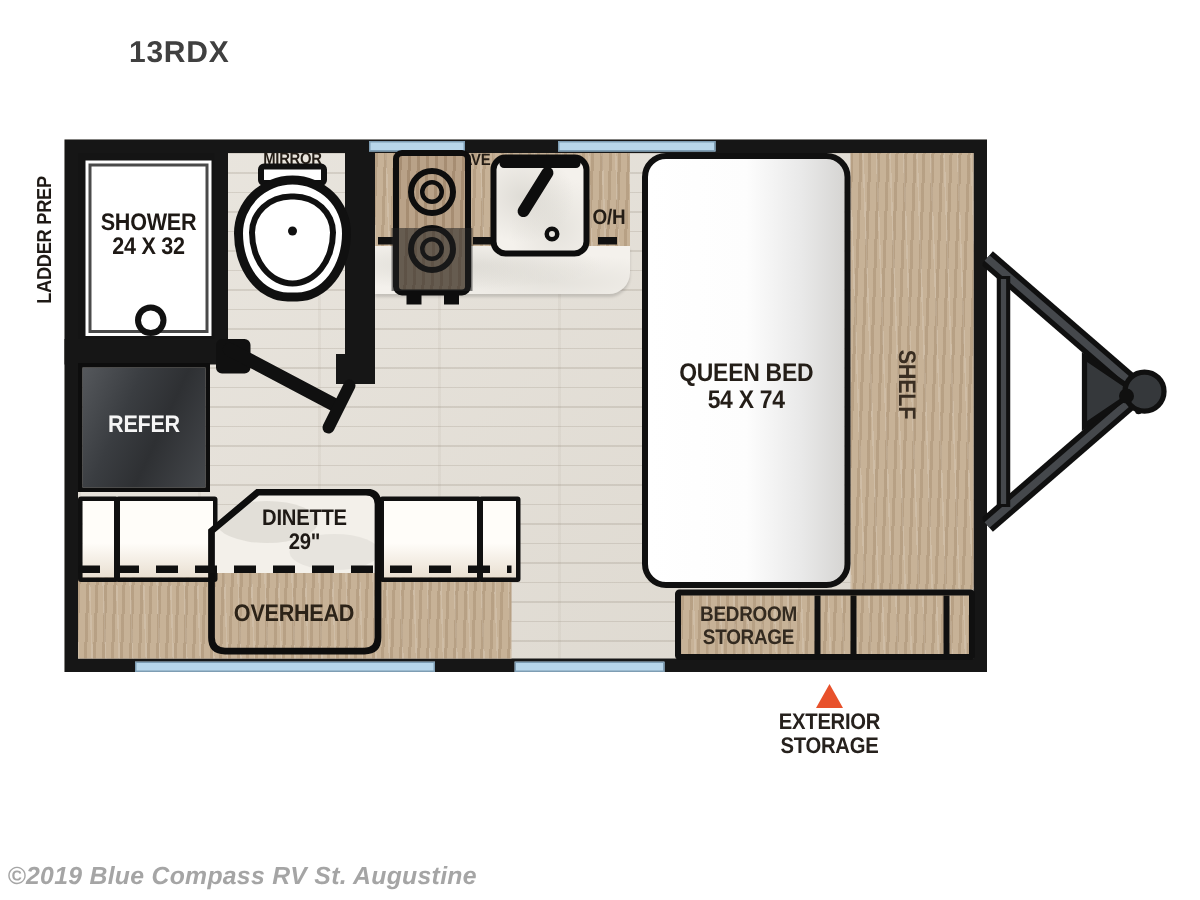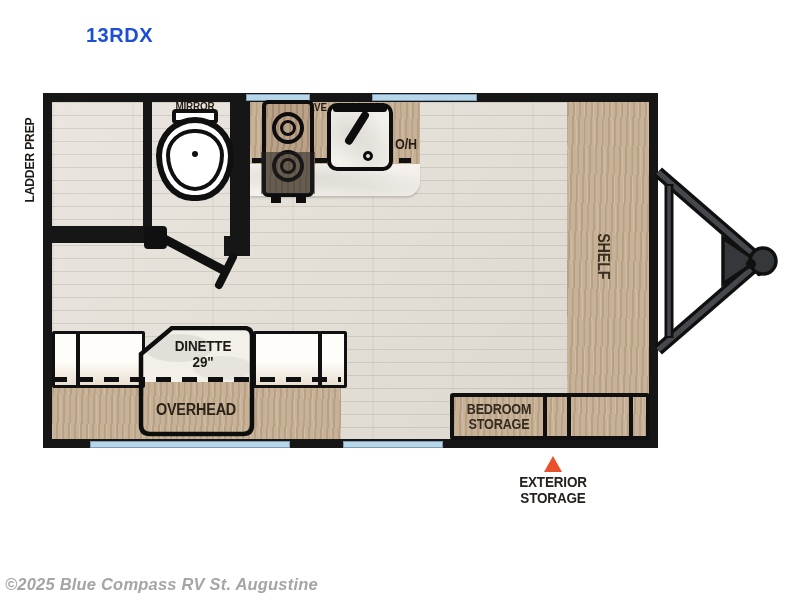--- a/index.html
+++ b/index.html
@@ -27,29 +27,35 @@
        white-space:nowrap;text-align:center;line-height:1.04;transform:scaleX(0.9);}
   .cushion{position:absolute;border:3px solid #101010;border-radius:2px;
        background:linear-gradient(180deg,#fffdf9 55%,#e9dfd1 100%);}
   .divider{position:absolute;background:#101010;}
 </style>
 </head>
 <body>
 
 <div id="canvas">
 
-  <div class="abs" style="left:86px;top:24px;font-size:20px;font-weight:600;color:#1d4ed8;letter-spacing:0.5px;">13RDX</div>
+  <div class="abs" style="left:86px;top:24px;font-size:20px;font-weight:600;color:#404040;letter-spacing:0.5px;">13RDX</div>
 
   <div class="lbl" style="left:-30px;top:153px;width:120px;font-size:13.5px;transform:rotate(-90deg) scaleX(0.9);">LADDER PREP</div>
 
   <div class="abs floor" style="left:43px;top:93px;width:615px;height:355px;border:9px solid #161616;box-sizing:border-box;"></div>
 
   <div class="abs window" style="left:246px;top:94px;width:64px;height:7px;"></div>
   <div class="abs window" style="left:372px;top:94px;width:105px;height:7px;"></div>
 
+  <div class="abs" style="left:52px;top:102px;width:94px;height:127px;border:5px solid #141414;background:#fff;box-sizing:border-box;">
+    <div class="abs" style="inset:2px;border:2px solid #4a4a4a;"></div>
+    <div class="lbl" style="left:0;right:0;top:34px;font-size:16px;">SHOWER</div>
+    <div class="lbl" style="left:0;right:0;top:50px;font-size:16px;">24 X 32</div>
+    <div class="abs" style="left:33px;top:96px;width:13px;height:13px;border:4px solid #111;border-radius:50%;"></div>
+  </div>
 
   <div class="abs wall" style="left:43px;top:226px;width:106px;height:17px;"></div>
 
   <div class="abs wall" style="left:143px;top:102px;width:9px;height:127px;"></div>
 
   <div class="abs wall" style="left:230px;top:102px;width:20px;height:134px;"></div>
   <div class="abs wall" style="left:224px;top:236px;width:26px;height:20px;"></div>
 
   <div class="lbl" style="left:155px;top:101px;width:80px;font-size:11px;color:#241d16;">MIRROR</div>
 
@@ -88,29 +94,38 @@
     <div class="abs" style="left:22px;top:2px;width:8px;height:38px;background:#0d0d0d;border-radius:4px;transform:rotate(32deg);"></div>
     <div class="abs" style="left:2px;top:-2px;width:54px;height:7px;background:#0d0d0d;border-radius:3px;"></div>
     <div class="abs" style="left:32px;top:44px;width:10px;height:10px;border:3px solid #0d0d0d;border-radius:50%;box-sizing:border-box;"></div>
   </div>
 
   <div class="lbl" style="left:390px;top:137px;width:32px;font-size:14px;color:#241d16;">O/H</div>
 
   <div class="abs wood" style="left:567px;top:102px;width:82px;height:291px;"></div>
   <div class="lbl" style="left:553px;top:248px;width:100px;font-size:16px;color:#3a2e22;transform:rotate(90deg) scaleX(0.9);">SHELF</div>
 
+  <div class="abs" style="left:428px;top:102px;width:139px;height:290px;border:4px solid #101010;border-radius:16px;box-sizing:border-box;
+              background:linear-gradient(90deg,#ffffff 0%,#fdfdfd 50%,#e9e9e9 78%,#d6d5d3 100%);">
+    <div class="lbl" style="left:0;right:0;top:134px;font-size:17px;color:#241e18;">QUEEN BED</div>
+    <div class="lbl" style="left:0;right:0;top:152px;font-size:17px;color:#241e18;">54 X 74</div>
+  </div>
 
   <div class="abs wood" style="left:450px;top:393px;width:200px;height:47px;border:4px solid #101010;box-sizing:border-box;border-radius:3px;">
     <div class="divider" style="left:89px;top:0;width:4px;height:100%;"></div>
     <div class="divider" style="left:113px;top:0;width:4px;height:100%;"></div>
     <div class="divider" style="left:175px;top:0;width:4px;height:100%;"></div>
     <div class="lbl" style="left:0;width:90px;top:5px;font-size:14px;color:#332a20;">BEDROOM</div>
     <div class="lbl" style="left:0;width:90px;top:20px;font-size:14px;color:#332a20;">STORAGE</div>
   </div>
 
+  <div class="abs" style="left:52px;top:242px;width:88px;height:86px;border:3px solid #0d0d0d;box-sizing:border-box;
+              background:linear-gradient(115deg,#55585c 0%,#3a3d41 35%,#2e3033 60%,#45484c 100%);">
+    <div class="lbl" style="left:0;right:0;top:31px;font-size:16px;color:#f5f5f5;">REFER</div>
+  </div>
 
   <div class="abs wood" style="left:52px;top:380px;width:289px;height:59px;"></div>
 
   <div class="cushion" style="left:52px;top:331px;width:21px;height:51px;"></div>
   <div class="cushion" style="left:77px;top:331px;width:62px;height:51px;"></div>
   <div class="cushion" style="left:253px;top:331px;width:62px;height:51px;"></div>
   <div class="cushion" style="left:319px;top:331px;width:22px;height:51px;"></div>
 
   <svg class="abs" style="left:138px;top:326px;width:120px;height:113px;" viewBox="0 0 120 113">
     <defs>
@@ -147,15 +162,15 @@
     <circle cx="96" cy="104" r="5" fill="#101010"></circle>
     <circle cx="104" cy="114" r="2.2" fill="#101010"></circle>
   </svg>
 
 
 
   <div class="abs" style="left:544px;top:456px;width:0;height:0;border-left:9px solid rgba(0,0,0,0);border-right:9px solid rgba(0,0,0,0);border-bottom:16px solid #e8512b;"></div>
   <div class="lbl" style="left:503px;top:474px;width:100px;font-size:15px;color:#26211d;">EXTERIOR</div>
   <div class="lbl" style="left:503px;top:490px;width:100px;font-size:15px;color:#26211d;">STORAGE</div>
 
-  <div class="abs" style="left:5px;top:575px;font-size:16.5px;font-weight:bold;font-style:italic;color:#a5a5a5;letter-spacing:0.2px;">©2025 Blue Compass RV St. Augustine</div>
+  <div class="abs" style="left:5px;top:575px;font-size:16.5px;font-weight:bold;font-style:italic;color:#a5a5a5;letter-spacing:0.2px;">©2019 Blue Compass RV St. Augustine</div>
 
 </div>
 
 </body></html>

